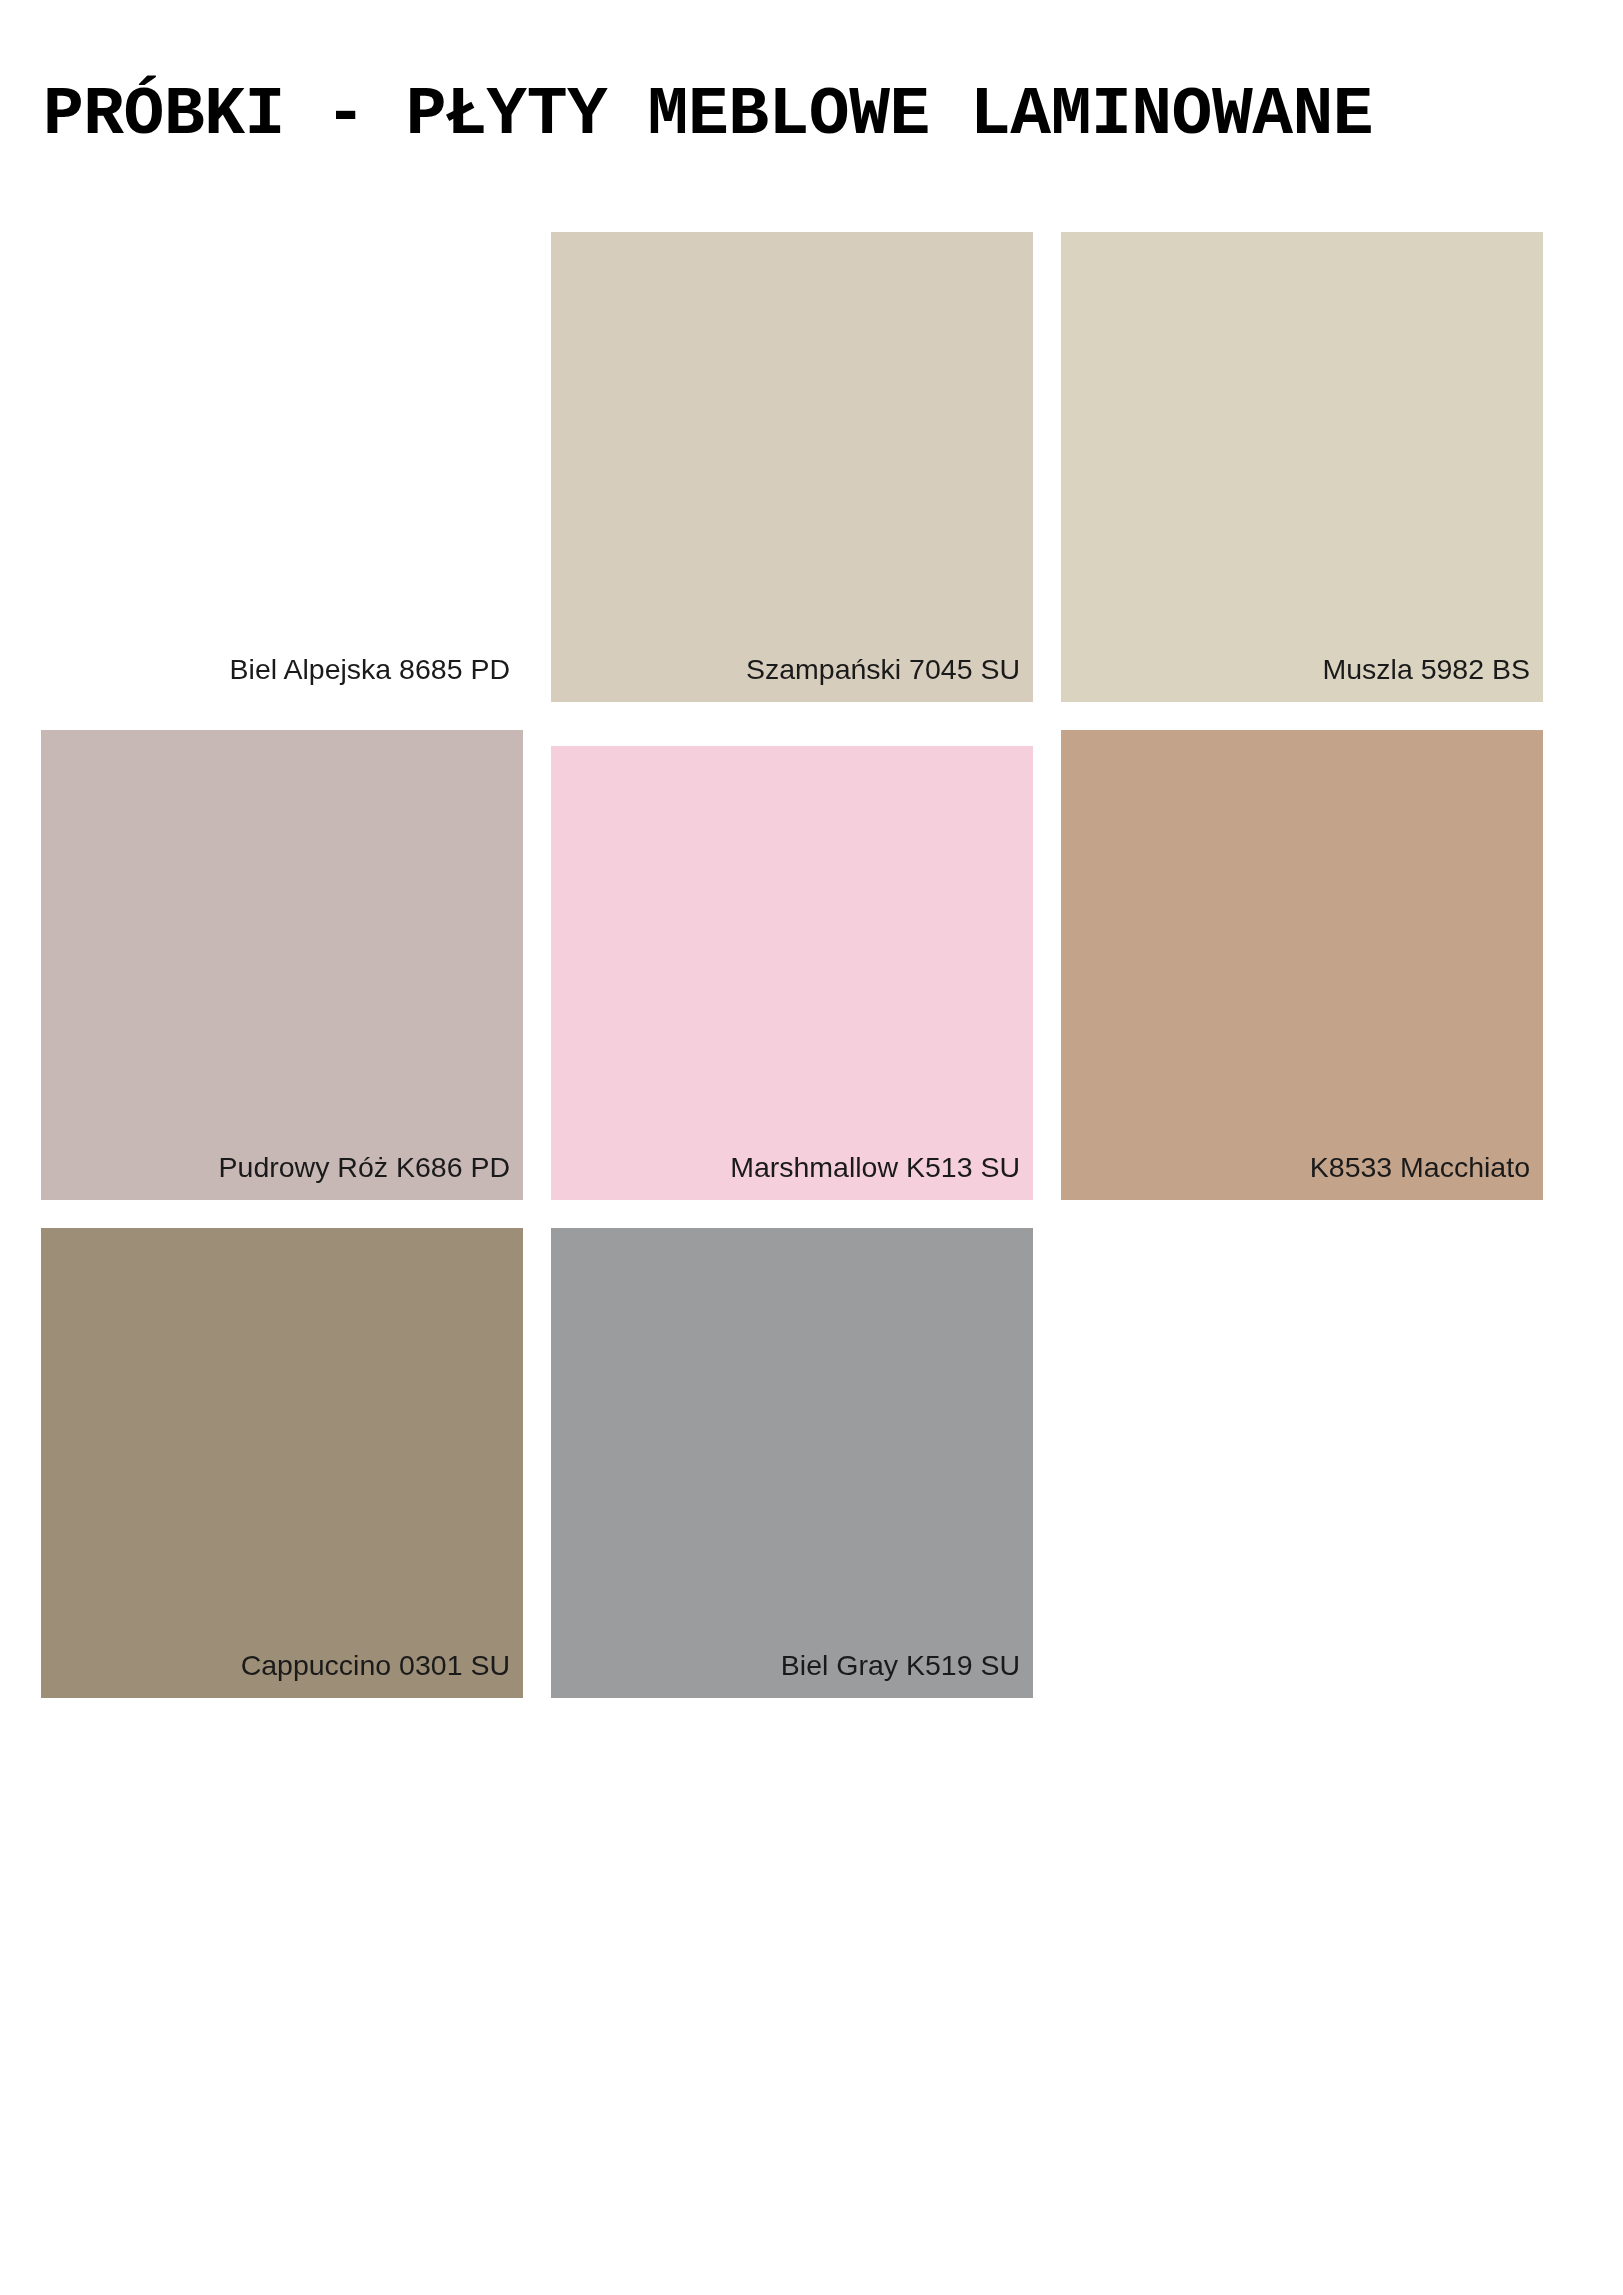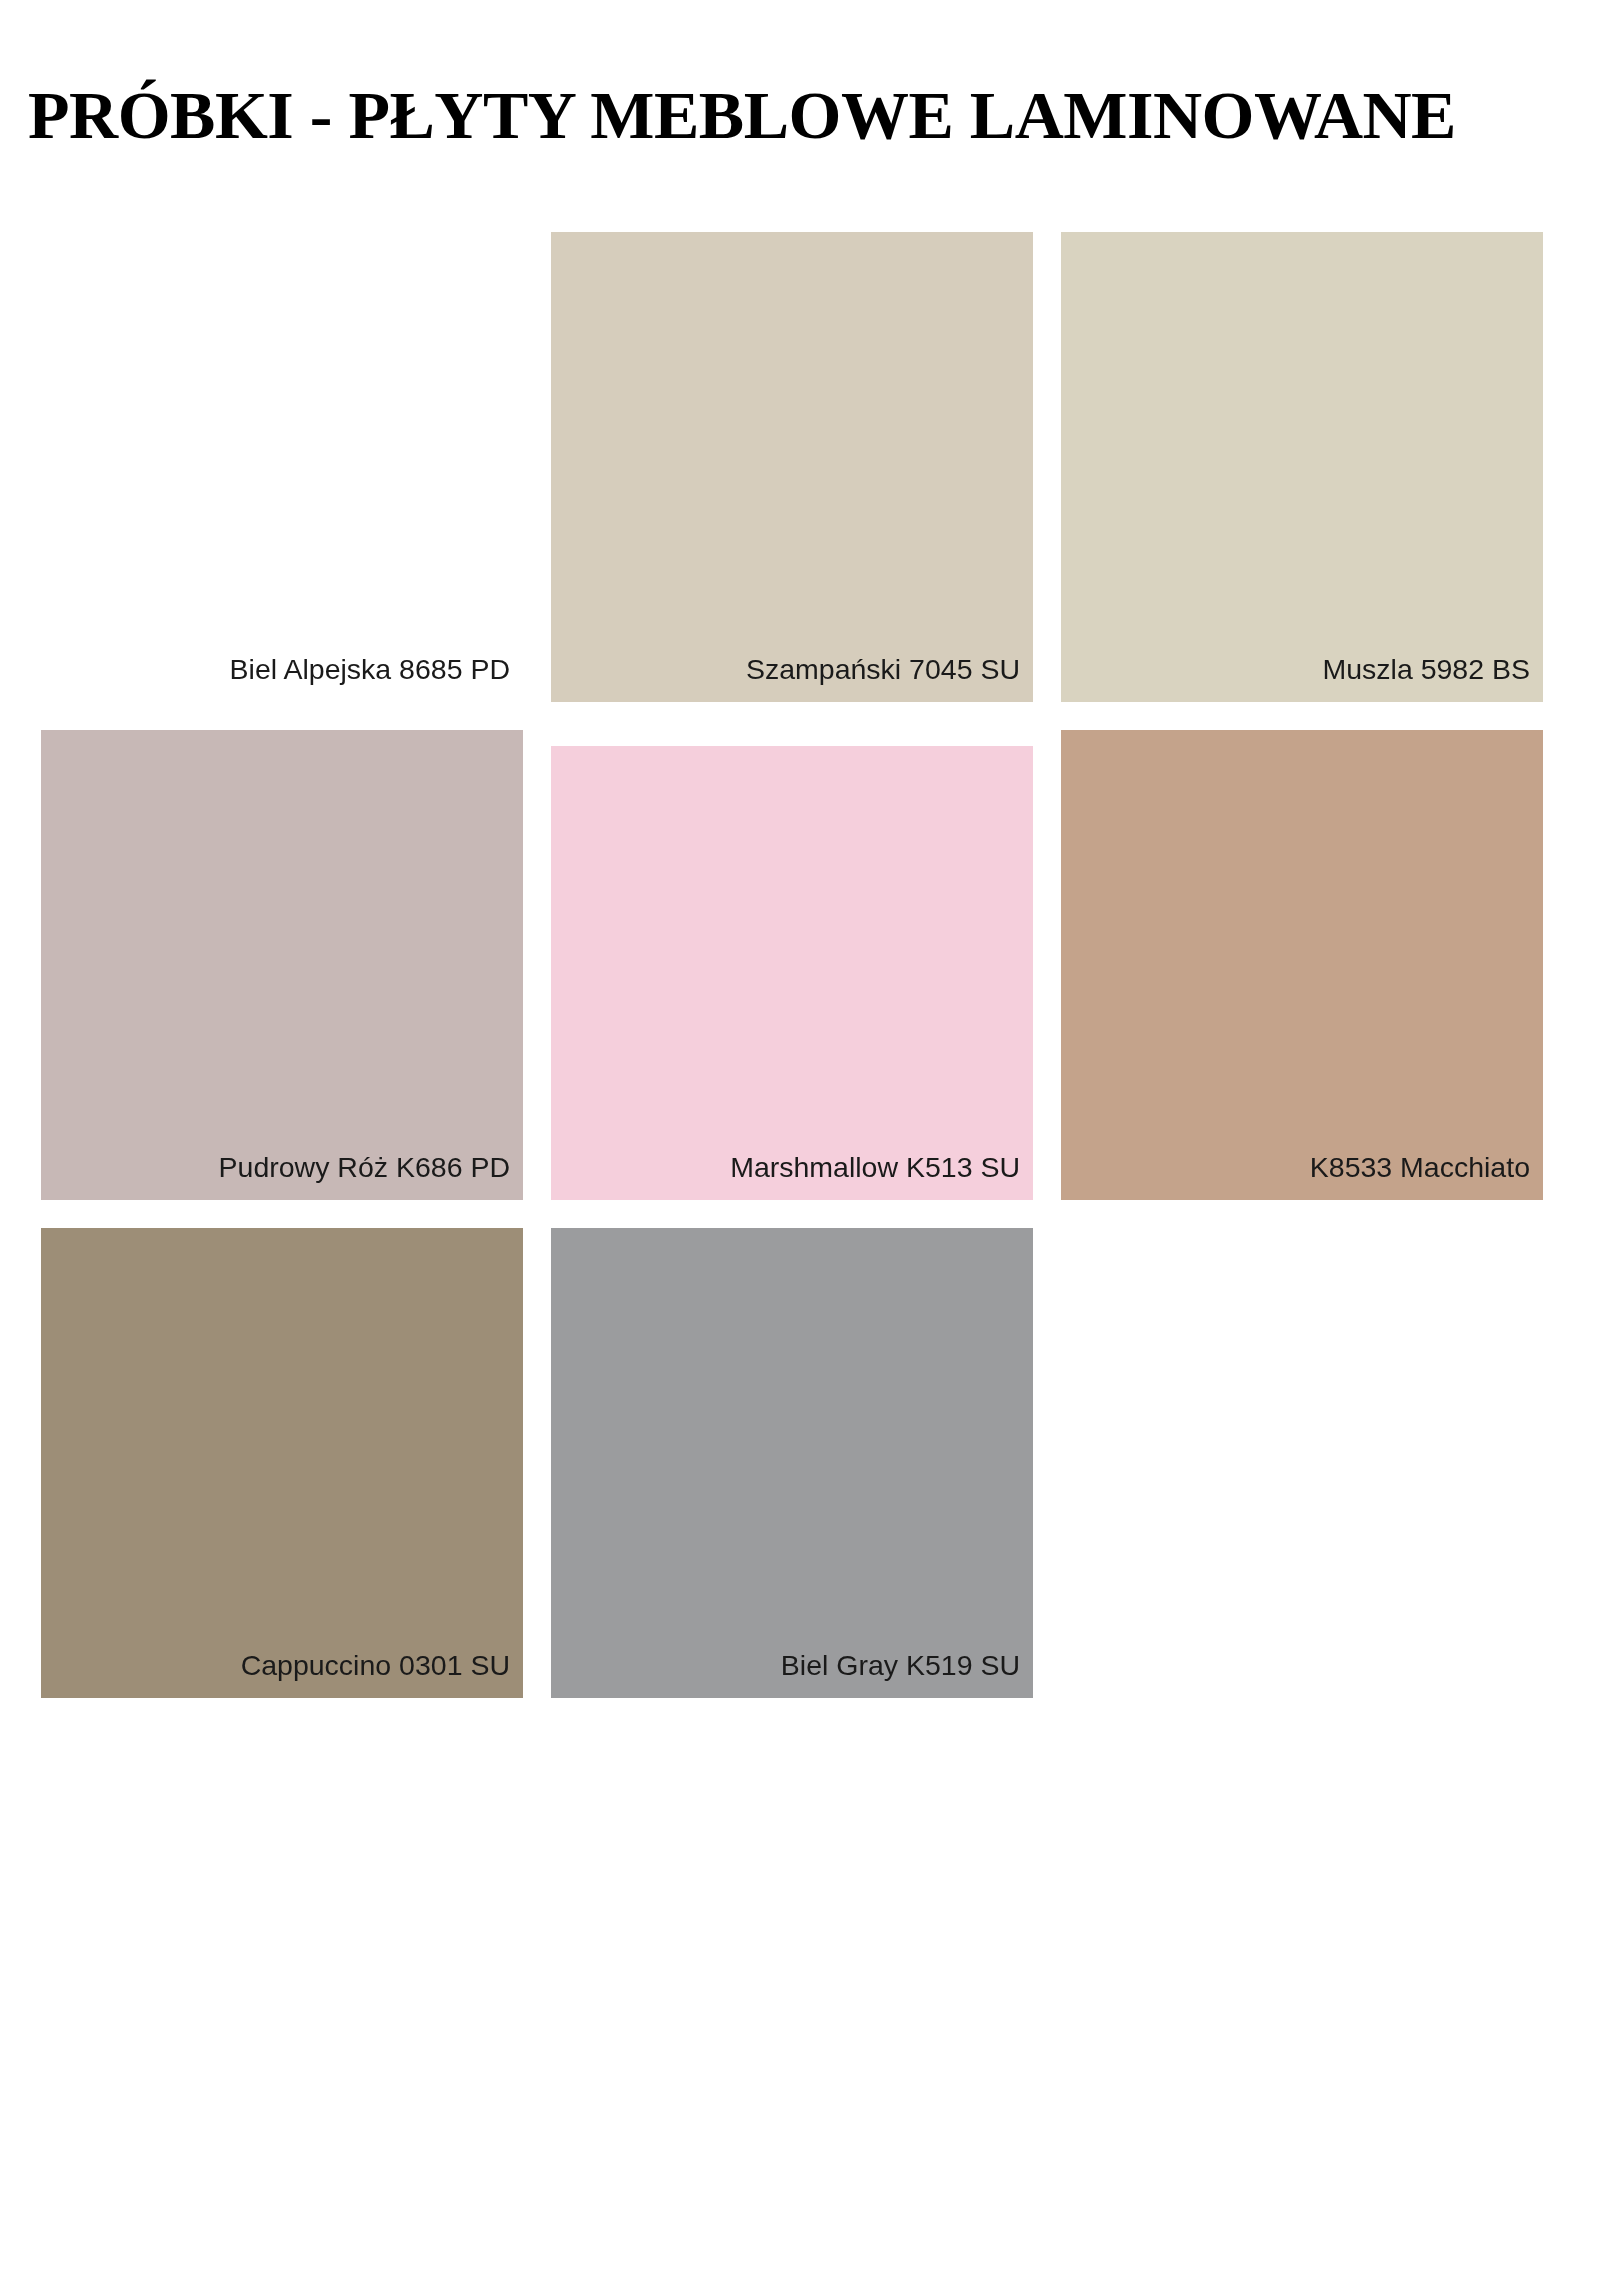--- a/index.html
+++ b/index.html
@@ -15,24 +15,24 @@
     overflow: hidden;
   }
   .page {
     position: relative;
     width: 1624px;
     height: 2296px;
     background: #ffffff;
   }
   .page-title {
     position: absolute;
-    left: 28px;
+    left: 43px;
     top: 27.5px;
     width: 1561px;
-    font-family: Liberation Serif, serif;
+    font-family: Liberation Mono, monospace;
     font-weight: bold;
     font-size: 68px;
     line-height: 84px;
     letter-spacing: -0.5px;
     color: #000000;
     white-space: nowrap;
   }
   .swatch-grid {
     position: absolute;
     left: 41px;

